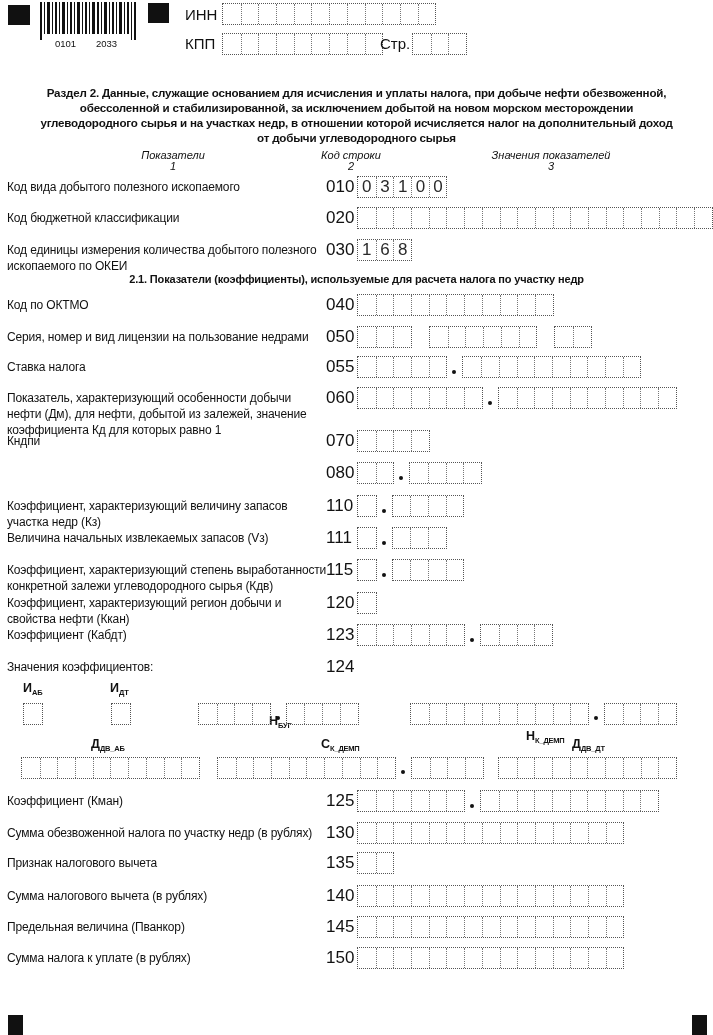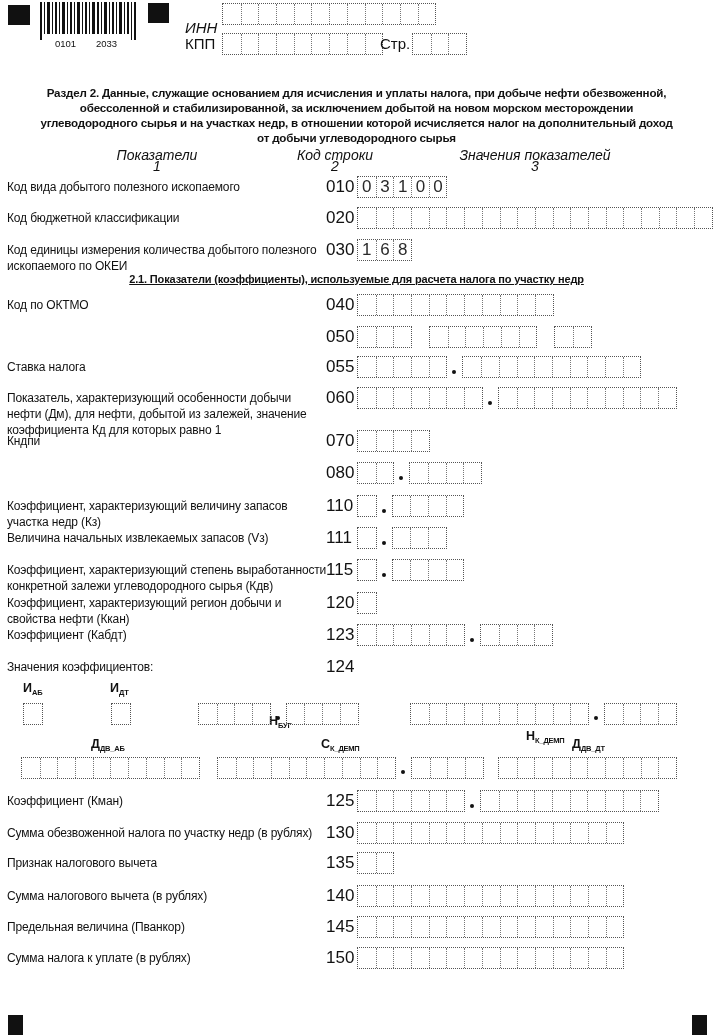--- a/index.html
+++ b/index.html
@@ -4,25 +4,25 @@
 <style>
   html, body { margin:0; padding:0; background:#ffffff; }
   body { width:713px; height:1035px; position:relative; overflow:hidden;
          font-family:"Liberation Sans", "DejaVu Sans", sans-serif; color:#111; }
   .abs { position:absolute; }
   .sq { position:absolute; background:#111; }
   .hdr-lbl { position:absolute; font-size:15px; line-height:18px; color:#111; }
   .title { position:absolute; left:0; top:85px; width:713px; text-align:center;
            font-weight:bold; font-size:11.6px; line-height:15px; letter-spacing:-0.2px;
            white-space:pre; }
-  .colh { position:absolute; top:150px; font-style:italic; font-size:14px; line-height:11px;
-          text-align:center; transform:translateX(-50%); }
+  .colh { position:absolute; top:150px; font-style:italic; font-size:11px; line-height:11px;
+          text-align:center; transform:translateX(-50%);margin-left:16px; }
   .colh .num { display:block; }
   .sec { position:absolute; left:0; width:713px; top:273px; text-align:center;
-         font-weight:bold; font-size:11px; letter-spacing:-0.15px;text-decoration:underline; }
+         font-weight:bold; font-size:11px; letter-spacing:-0.15px; }
   .row { position:absolute; left:0; width:713px; height:22px; }
   .lbl { position:absolute; left:7px; top:3px; font-size:12px; line-height:16px;
          white-space:pre; letter-spacing:-0.15px; }
   .code { position:absolute; left:326px; top:3px; font-size:17px; line-height:16px; }
   .boxes { position:absolute; left:357px; top:0; display:flex; align-items:stretch; height:22px; }
   .grp { display:flex; height:22px; box-sizing:border-box; border:1px dotted #555; }
   .cell { width:17.7px; box-sizing:border-box; border-left:1px dotted #777; height:100%;
           font-size:17px; line-height:19px; text-align:center; color:#2a2a2a; font-weight:normal; }
   .cell:first-child { border-left:none; }
   .sep-dot { width:15px; position:relative; }
@@ -67,21 +67,21 @@
         <rect x="87" y="0" width="2" height="32"></rect>
       <rect x="91" y="0" width="1" height="38"></rect>
         <rect x="94" y="0" width="2" height="38"></rect>
     </g>
   </svg>
 </div>
 <div class="barcode-num" style="left:55px;top:38px;">0101</div>
 <div class="barcode-num" style="left:96px;top:38px;">2033</div>
 <div class="sq" style="left:148px;top:3px;width:21px;height:20px;"></div>
 
-<div class="hdr-lbl" style="left:185px;top:19px;font-style:italic;">ИНН</div>
+<div class="hdr-lbl" style="left:185px;top:6px;">ИНН</div>
 <div class="boxes" style="left:222px;top:3px;">
     <div class="grp">
       <span class="cell"></span>
       <span class="cell"></span>
       <span class="cell"></span>
       <span class="cell"></span>
       <span class="cell"></span>
       <span class="cell"></span>
       <span class="cell"></span>
       <span class="cell"></span>
@@ -201,20 +201,21 @@
         <span class="cell"></span>
         <span class="cell"></span>
         <span class="cell"></span>
         <span class="cell"></span>
         <span class="cell"></span>
         <span class="cell"></span>
       </div>
     </div>
 </div>
 <div class="row" style="top:326px">
+  <div class="lbl">Серия, номер и вид лицензии на пользование недрами</div>
   <div class="code">050</div>
   <div class="boxes">
       <div class="grp">
         <span class="cell"></span>
         <span class="cell"></span>
         <span class="cell"></span>
       </div>
       <span class="sep-gap"></span>
       <div class="grp">
         <span class="cell"></span>

